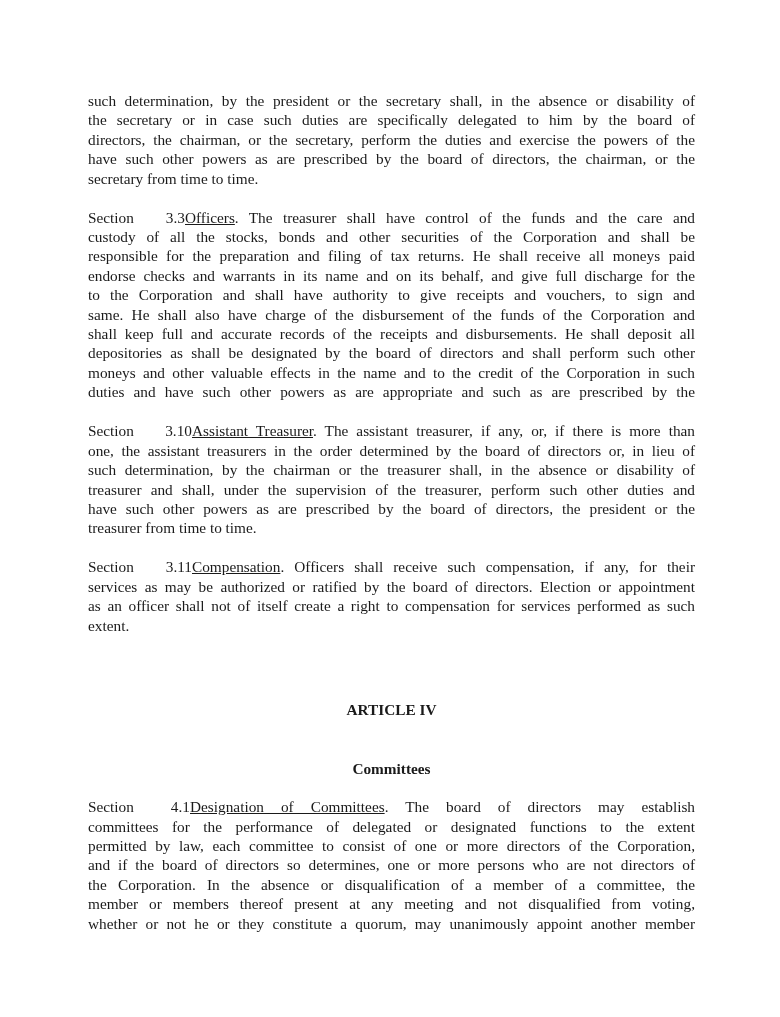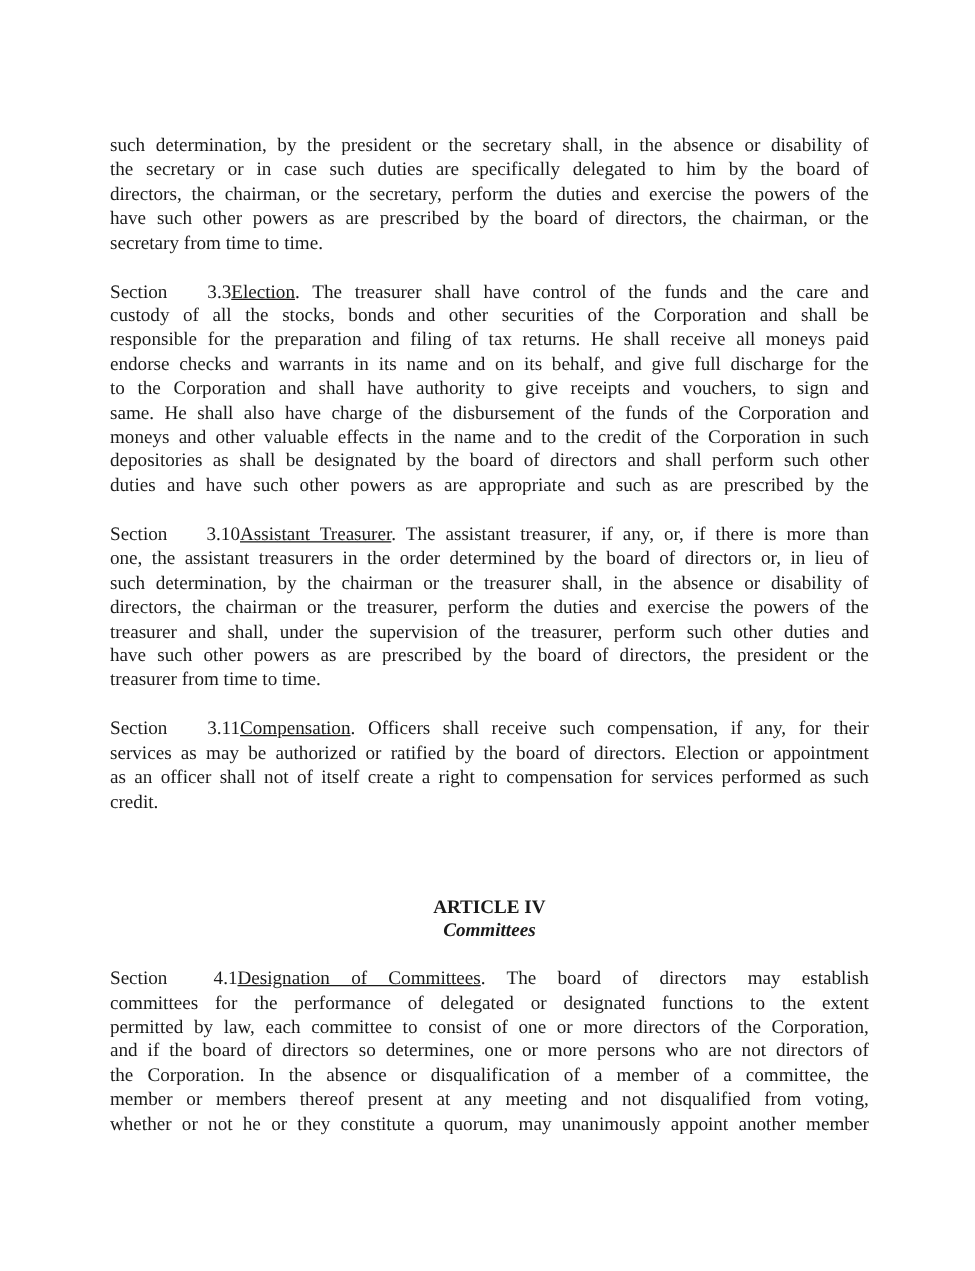--- a/index.html
+++ b/index.html
@@ -1,74 +1,74 @@
 <!DOCTYPE html>
 <html><head>
 <meta charset="utf-8">
 <style>
   html, body { margin: 0; padding: 0; background: #ffffff; }
   body { width: 780px; height: 1017px; position: relative; overflow: hidden; }
   .page {
-    position: absolute; left: 88px; top: 107px; width: 607px;
+    position: absolute; left: 88px; top: 91px; width: 607px;
     font-family: "Liberation Serif", serif; font-size: 15.3px; color: #1a1a1a;
     line-height: 19.4px;
   }
   .para { margin: 0; }
   .line { display: block; white-space: nowrap; text-align: justify; text-align-last: justify; }
   .line.last { text-align-last: left; }
   .gap { height: 19.6px; }
   .sec-num { display: inline-block; }
   .heading { text-decoration: underline; }
   .article { text-align: center; margin: 0; }
   .article-title { font-weight: bold; display: block; line-height: 19px; margin-top: 45px; }
-  .article-sub { font-style: italic; font-weight: bold; display: block; line-height: 19px; }
+  .article-sub { font-weight: bold; display: block; line-height: 19px; margin-top: 40px; }
 </style>
 </head>
 <body>
 
 <div class="page">
 
   <p class="para">
     <span class="line">such determination, by the president or the secretary shall, in the absence or disability of</span>
     <span class="line">the secretary or in case such duties are specifically delegated to him by the board of</span>
     <span class="line">directors, the chairman, or the secretary, perform the duties and exercise the powers of the</span>
     <span class="line">have such other powers as are prescribed by the board of directors, the chairman, or the</span>
     <span class="line last">secretary from time to time.</span>
   </p>
   <div class="gap"></div>
 
   <p class="para">
-    <span class="line"><span class="sec-num" style="width:97px">Section 3.3</span><span class="heading">Election</span><span>. The treasurer shall have control of the funds and the care and</span></span>
+    <span class="line"><span class="sec-num" style="width:97px">Section 3.3</span><span class="heading">Officers</span><span>. The treasurer shall have control of the funds and the care and</span></span>
     <span class="line">custody of all the stocks, bonds and other securities of the Corporation and shall be</span>
     <span class="line">responsible for the preparation and filing of tax returns. He shall receive all moneys paid</span>
     <span class="line">endorse checks and warrants in its name and on its behalf, and give full discharge for the</span>
     <span class="line">to the Corporation and shall have authority to give receipts and vouchers, to sign and</span>
     <span class="line">same. He shall also have charge of the disbursement of the funds of the Corporation and</span>
+    <span class="line">shall keep full and accurate records of the receipts and disbursements. He shall deposit all</span>
+    <span class="line">depositories as shall be designated by the board of directors and shall perform such other</span>
     <span class="line">moneys and other valuable effects in the name and to the credit of the Corporation in such</span>
-    <span class="line">depositories as shall be designated by the board of directors and shall perform such other</span>
     <span class="line">duties and have such other powers as are appropriate and such as are prescribed by the</span>
   </p>
   <div class="gap"></div>
 
   <p class="para">
     <span class="line"><span class="sec-num" style="width:104px">Section 3.10</span><span class="heading">Assistant Treasurer</span><span>. The assistant treasurer, if any, or, if there is more than</span></span>
     <span class="line">one, the assistant treasurers in the order determined by the board of directors or, in lieu of</span>
     <span class="line">such determination, by the chairman or the treasurer shall, in the absence or disability of</span>
-    <span class="line">directors, the chairman or the treasurer, perform the duties and exercise the powers of the</span>
     <span class="line">treasurer and shall, under the supervision of the treasurer, perform such other duties and</span>
     <span class="line">have such other powers as are prescribed by the board of directors, the president or the</span>
     <span class="line last">treasurer from time to time.</span>
   </p>
   <div class="gap"></div>
 
   <p class="para">
     <span class="line"><span class="sec-num" style="width:104px">Section 3.11</span><span class="heading">Compensation</span><span>. Officers shall receive such compensation, if any, for their</span></span>
     <span class="line">services as may be authorized or ratified by the board of directors. Election or appointment</span>
     <span class="line">as an officer shall not of itself create a right to compensation for services performed as such</span>
-    <span class="line last">credit.</span>
+    <span class="line last">extent.</span>
   </p>
   <div class="gap"></div>
 
   <div class="article">
     <span class="article-title">ARTICLE IV</span>
     <span class="article-sub">Committees</span>
   </div>
   <div class="gap"></div>
 
   <p class="para">

